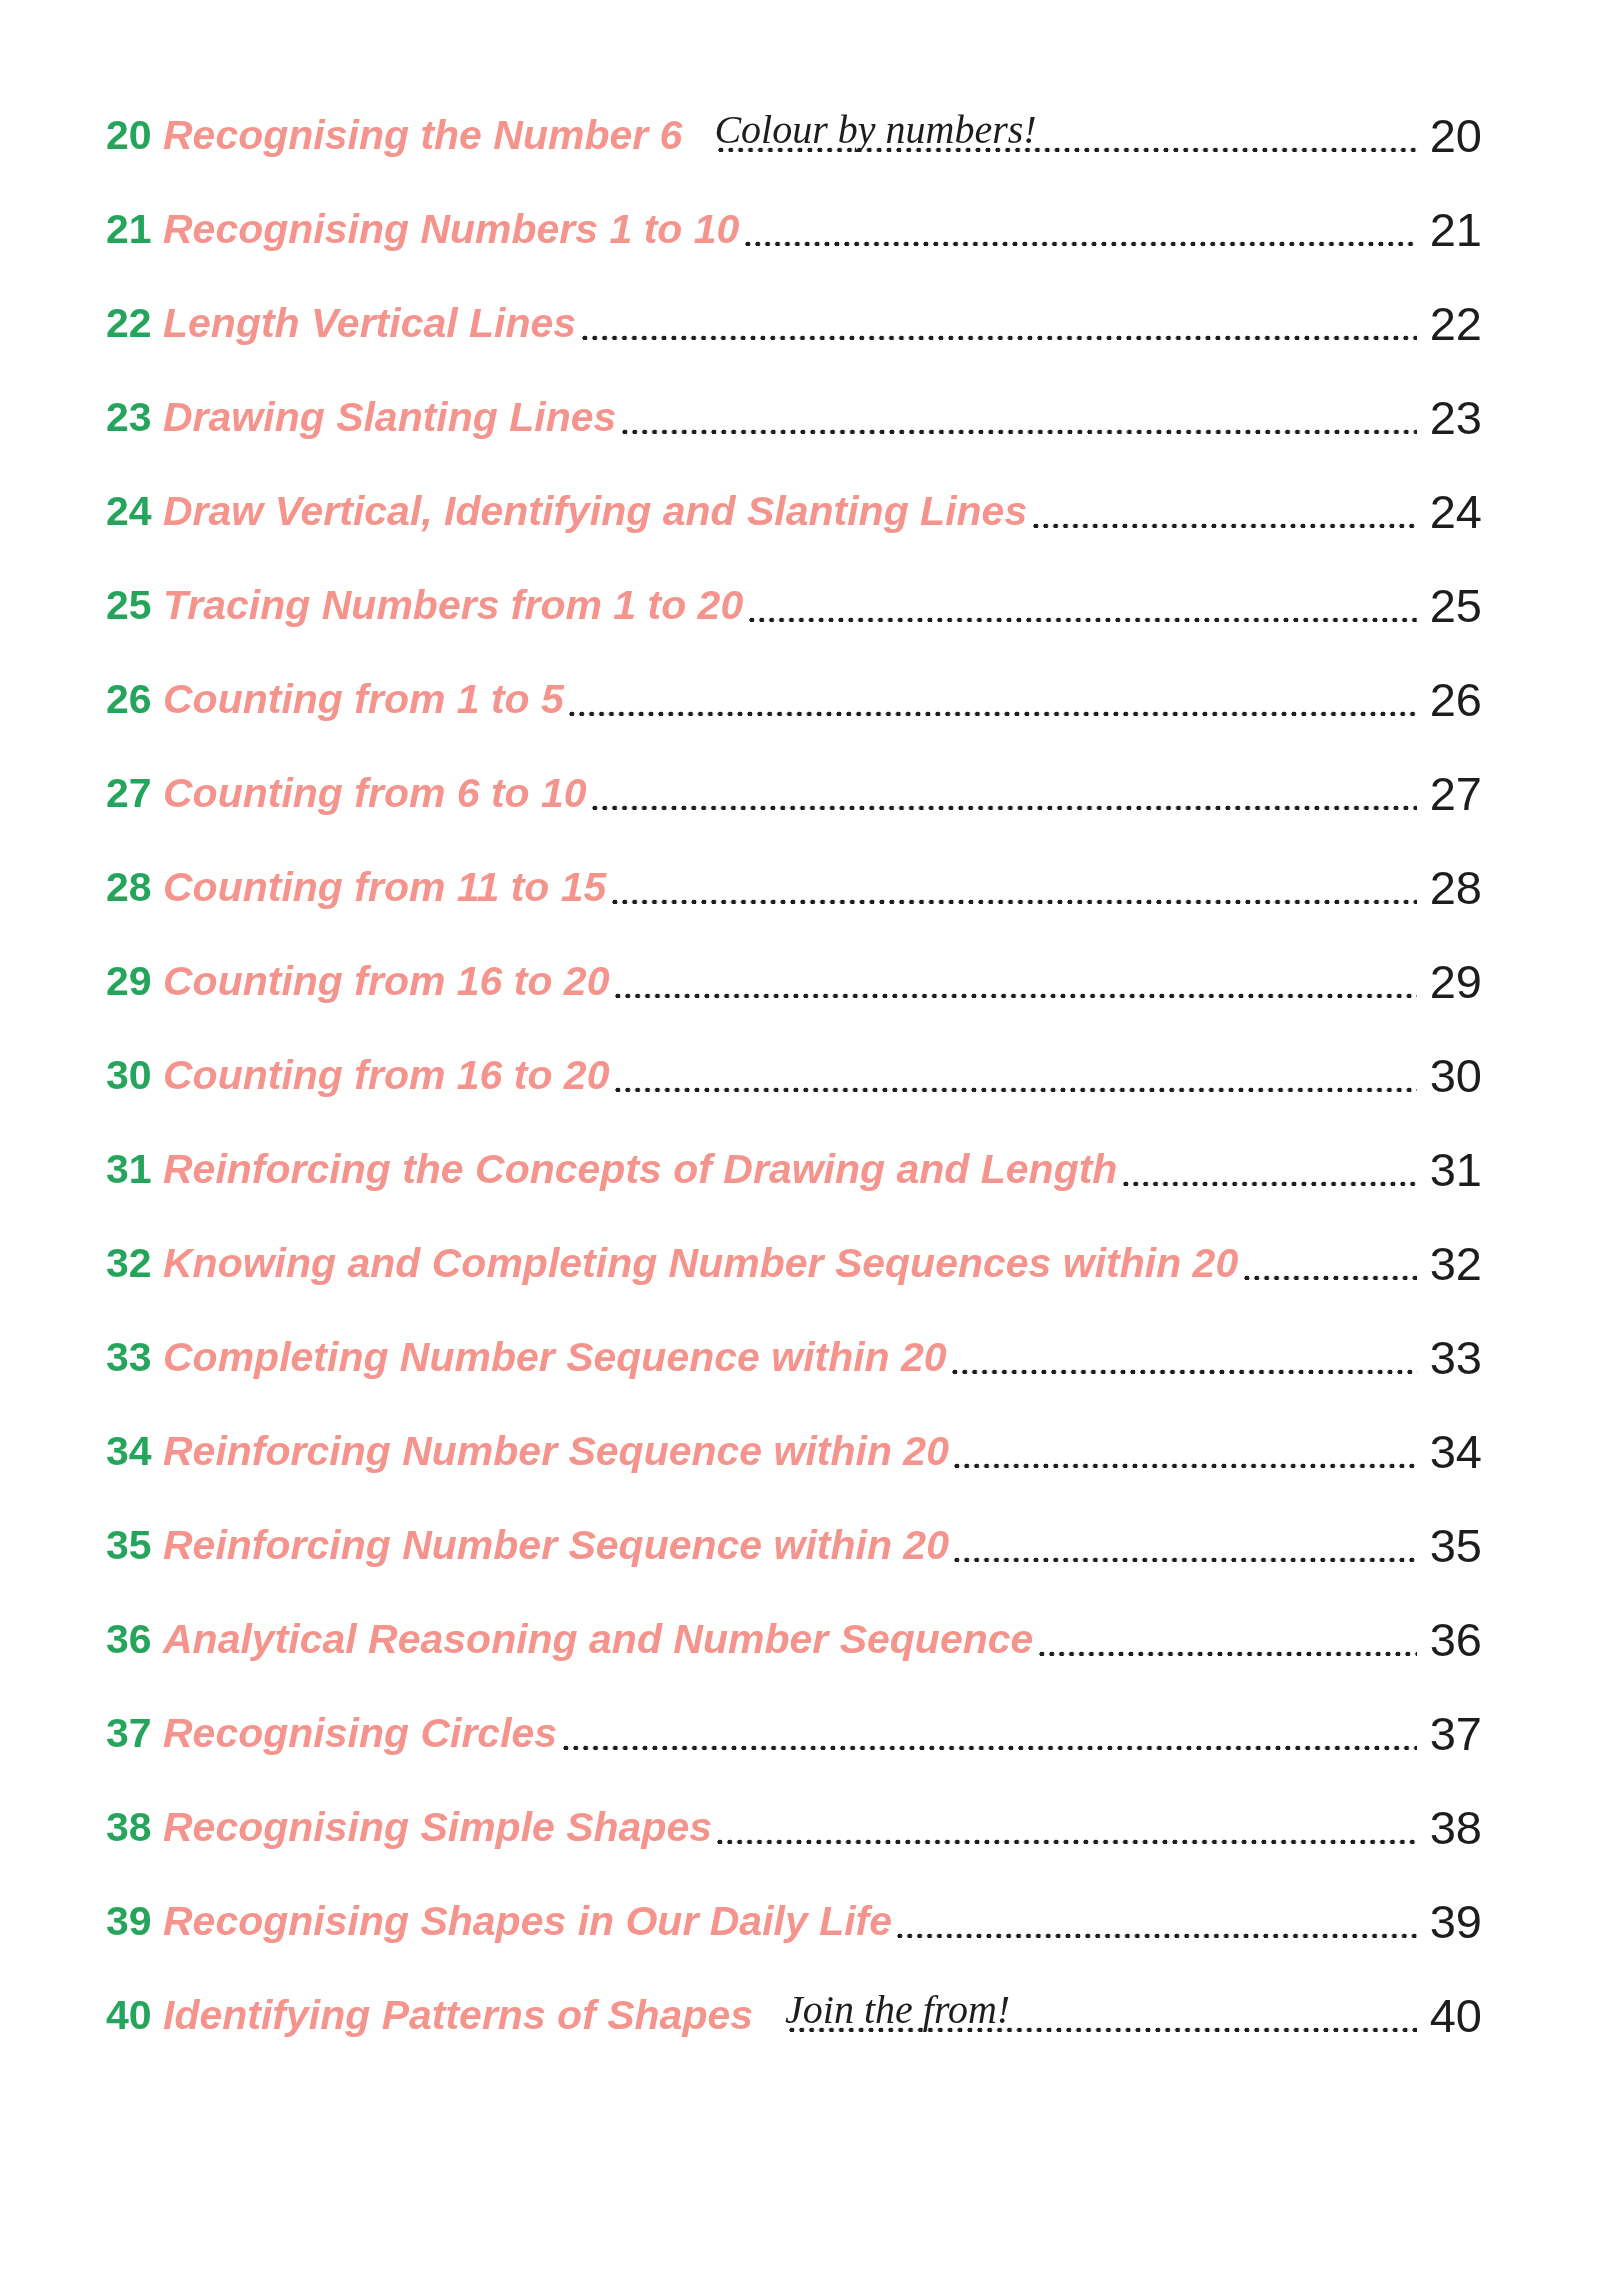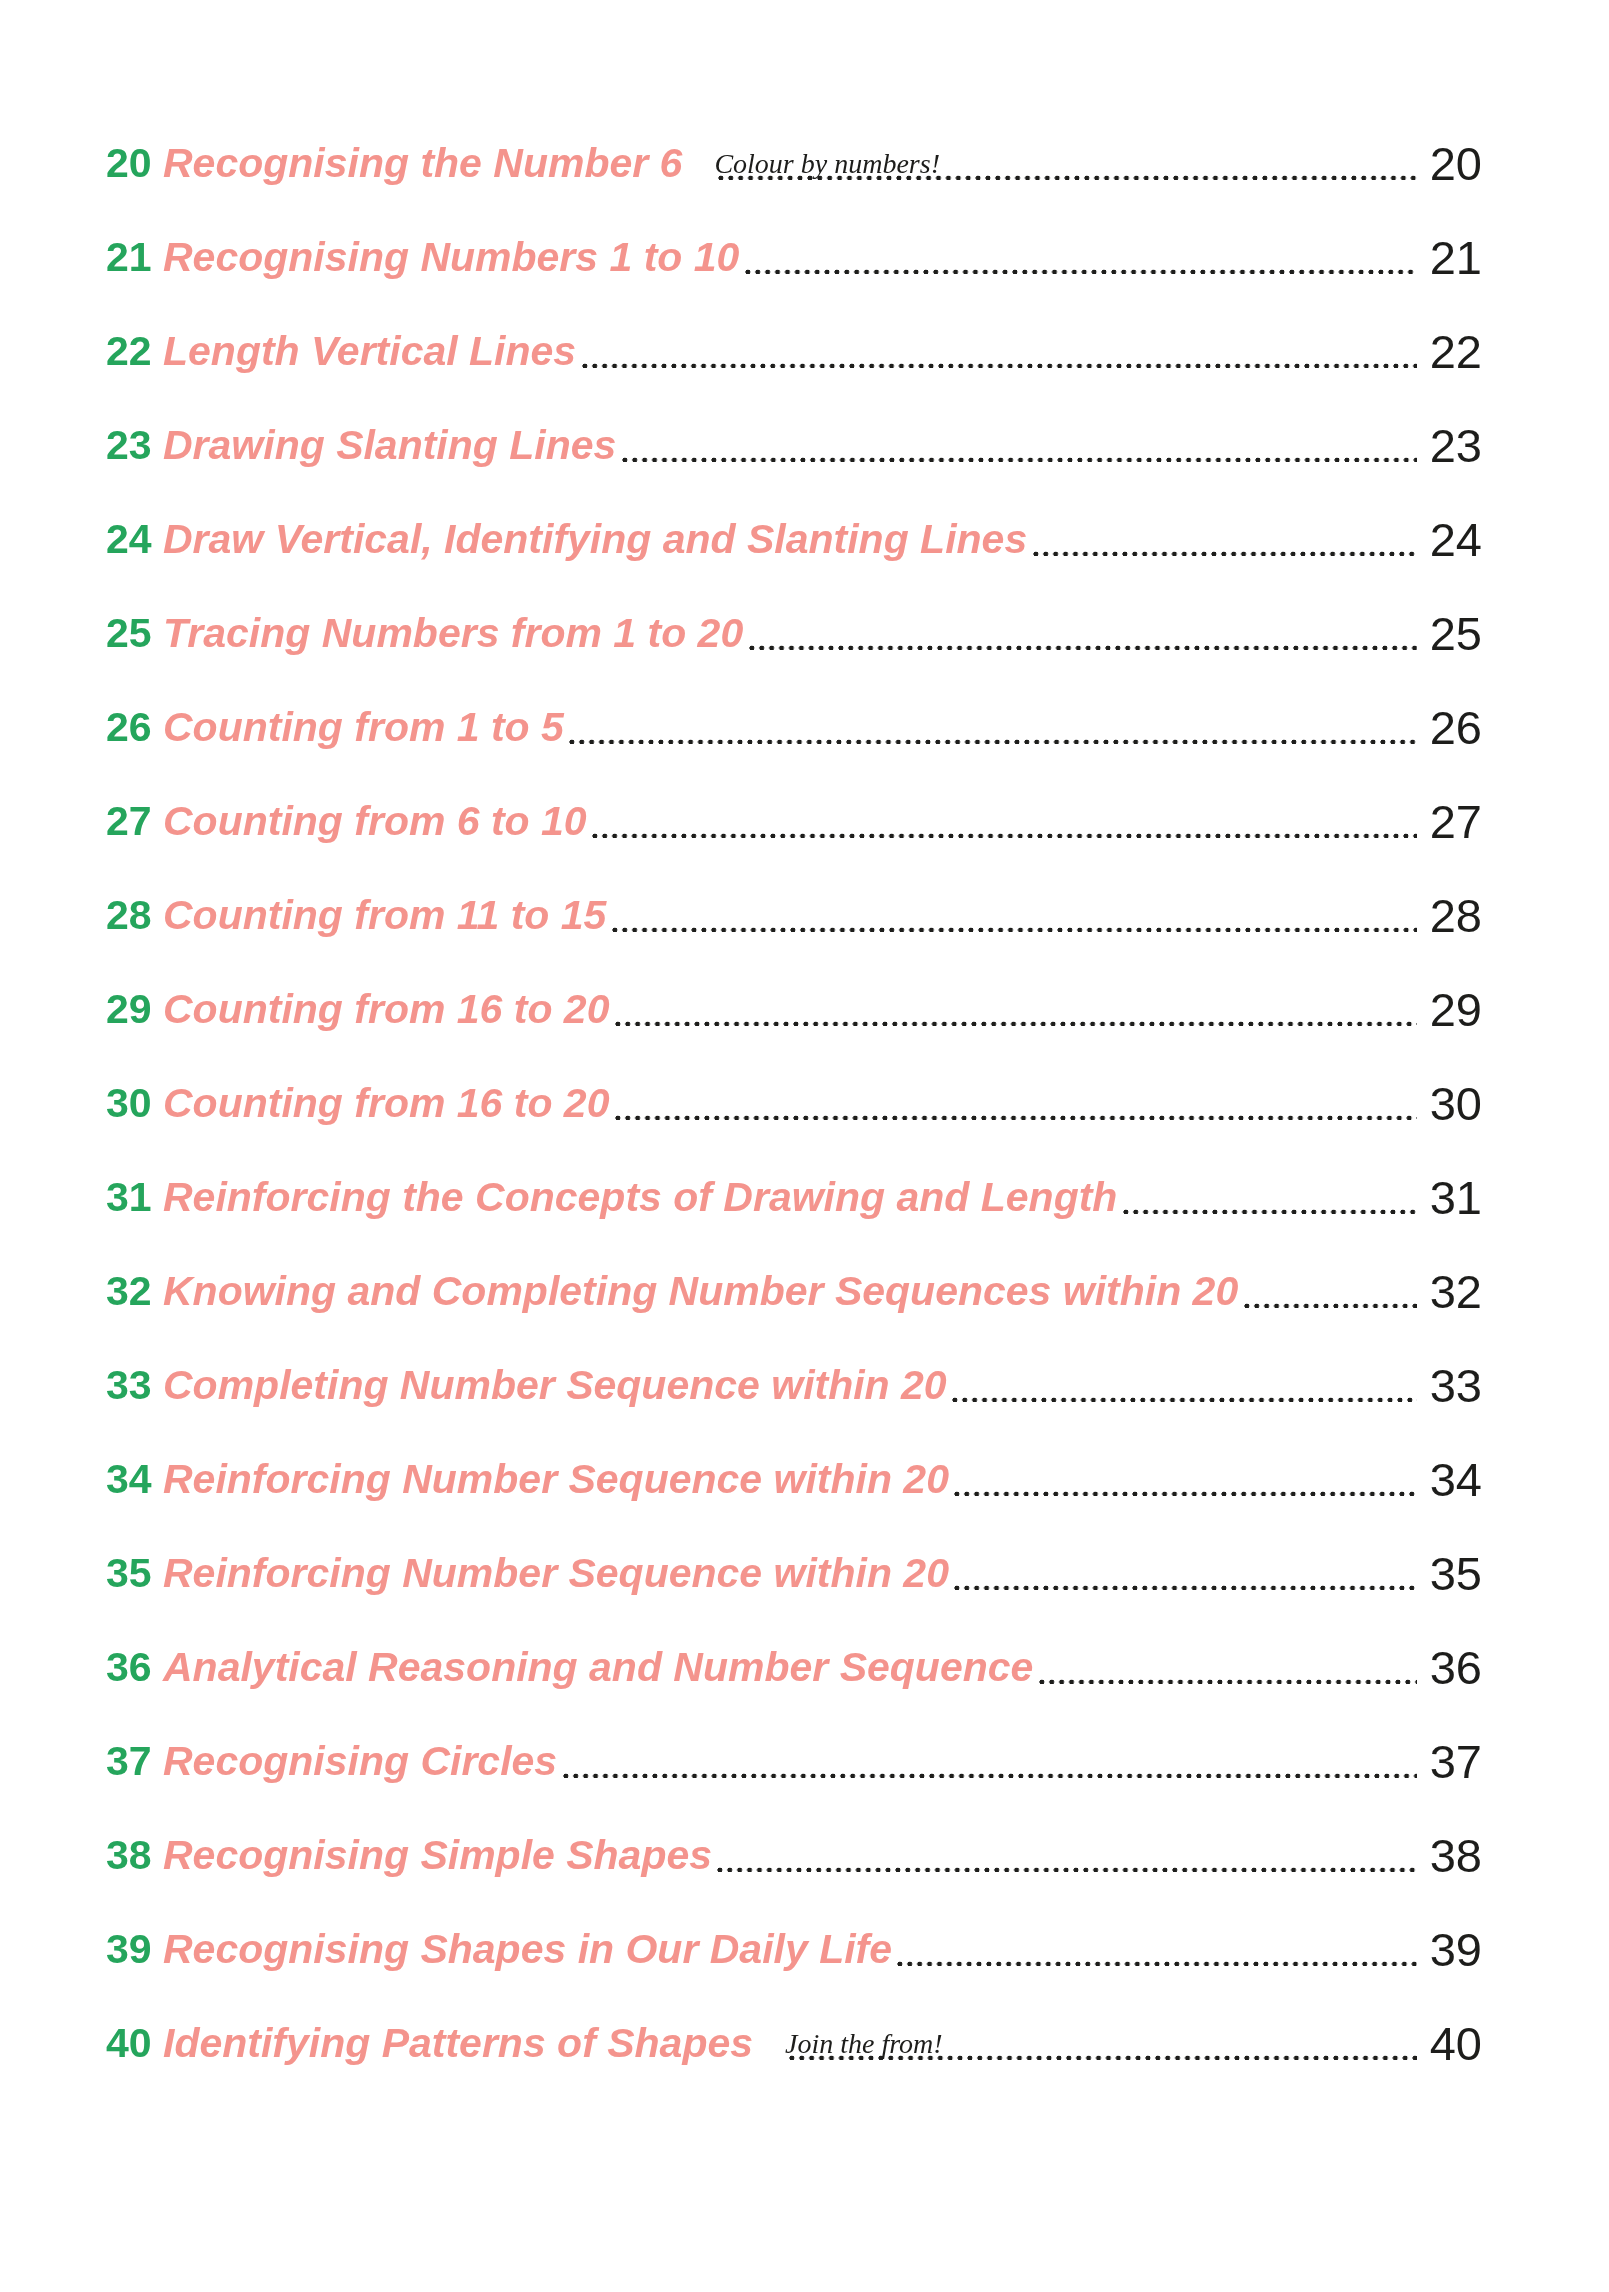--- a/index.html
+++ b/index.html
@@ -2,21 +2,21 @@
 <html style="font-size:14.3px"><head>
 <meta charset="utf-8">
 <style>
   html,body{margin:0;padding:0;}
   body{
     width:1609px;height:2293px;background:#ffffff;overflow:hidden;
     font-family:"Liberation Sans",sans-serif;
   }
   .toc{
     box-sizing:border-box;
-    padding:116px 127px 0 106px;
+    padding:88px 127px 0 106px;
   }
   .row{
     height:94px;
     display:flex;
     align-items:center;
   }
   .num{
     width:48px;
     flex:0 0 48px;
     font-size:41px;
@@ -51,21 +51,21 @@
     background-image:radial-gradient(circle 2.7px at 2.9px 3.1px,var(--ink) 2.3px,rgba(0,0,0,0) 2.7px);
     background-size:9.9px 6.3px;
     background-repeat:repeat-x;
   }
   .badge-label{
     position:absolute;
     left:1.8px;
     bottom:32px;
     font-family:"Liberation Serif",serif;
     font-style:italic;
-    font-size:28px;
+    font-size:40px;
     line-height:1;
     color:var(--ink);
     white-space:nowrap;
   }
   .page-num{
     flex:0 0 auto;
     min-width:45px;
     margin-left:9px;
     text-align:right;
     font-size:47px;

